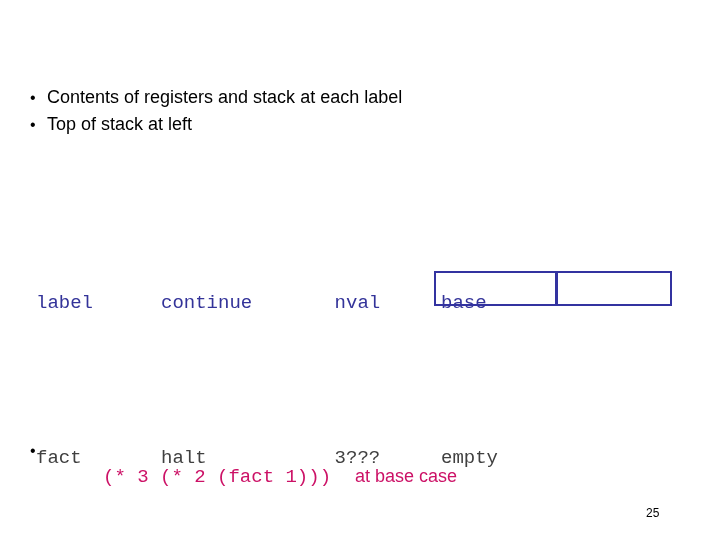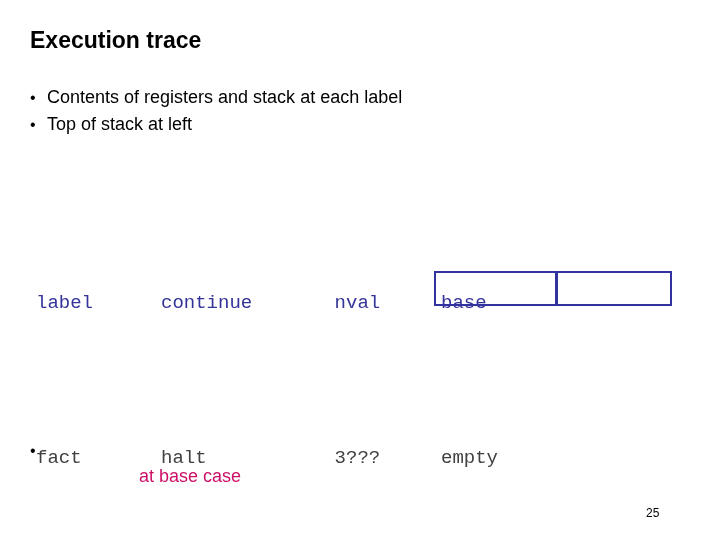--- a/index.html
+++ b/index.html
@@ -145,39 +145,38 @@
   .expr-code {
     font-family: "Liberation Mono", "DejaVu Sans Mono", monospace;
     font-size: 19px;
     color: #CC1166;
     white-space: pre;
   }
   .expr-note {
     font-family: "Liberation Sans", sans-serif;
     font-size: 18px;
     color: #CC1166;
-    margin-left: 36px;
+    margin-left: 24px;
     white-space: nowrap;
   }
 
   
   .page-num {
     position: absolute;
     left: 646px;
     top: 506px;
     font-size: 12px;
     color: #000000;
   }
 </style>
 </head>
 <body>
 
 <div class="slide">
 
-  <div class="title">Execution trace</div>
 
   <div class="bullets-top">
     <div class="bullet-row">
       <span class="bullet-mark">•</span>
       <span class="bullet-text">Contents of registers and stack at each label</span>
     </div>
     <div class="bullet-row">
       <span class="bullet-mark">•</span>
       <span class="bullet-text">Top of stack at left</span>
     </div>
@@ -226,18 +225,19 @@
   <div class="hl-box hl-box-left"></div>
   <div class="hl-box hl-box-right"></div>
 
   <div class="bullets-bottom">
     <div class="bullet-row-b">
       <span class="bullet-mark-b">•</span>
     </div>
   </div>
 
   <div class="expr-line">
+    <span class="expr-code">(* 3 (* 2 (fact 1)))</span>
     <span class="expr-note">at base case</span>
   </div>
 
   <div class="page-num">25</div>
 
 </div>
 
 </body></html>

